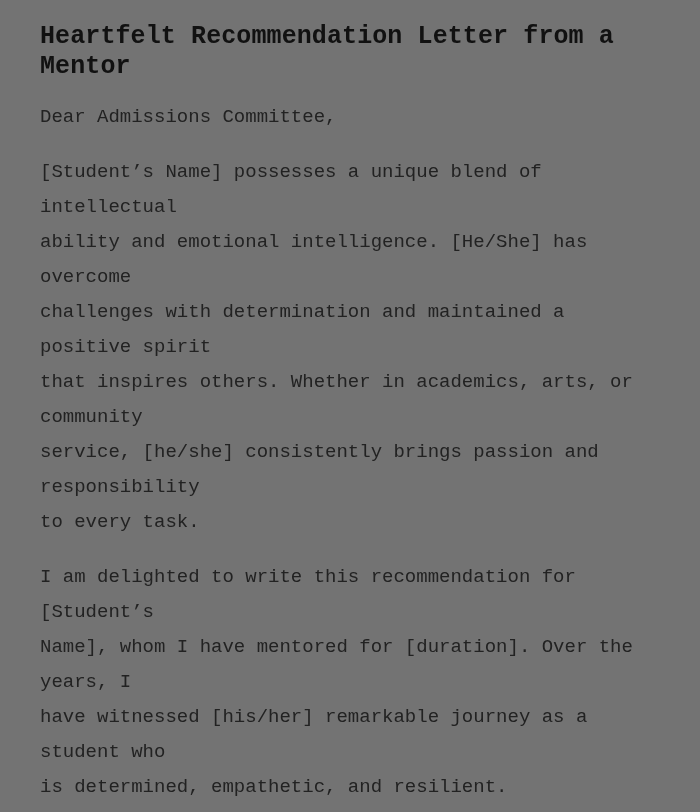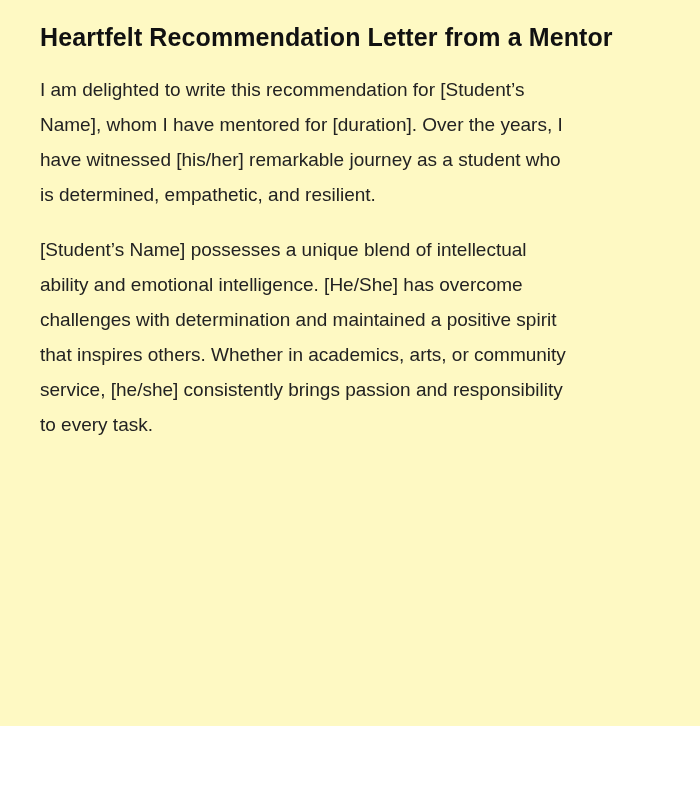--- a/index.html
+++ b/index.html
@@ -3,23 +3,24 @@
 <meta charset="utf-8">
 <style>
   html, body {
     margin: 0;
     padding: 0;
     background: #ffffff;
     font-family: "Liberation Sans", "DejaVu Sans", sans-serif;
   }
   .viewport {
     width: 700px;
-    height: 726px;
-    background: #fef9c3;
+    height: 812px;
+    background: #737373;
     overflow: hidden;
+    font-family: Liberation Mono, monospace;
   }
   .page {
     box-sizing: border-box;
     width: 700px;
     padding: 22px 40px 0 40px;
   }
   .doc-title {
     margin: 0 0 14px 0;
     font-size: 25px;
     line-height: 30px;
@@ -41,30 +42,31 @@
   }
 </style>
 </head>
 <body>
 
 <div class="viewport">
   <div class="page">
 
     <h1 class="doc-title">Heartfelt Recommendation Letter from a Mentor</h1>
 
-
-    <p class="para">I am delighted to write this recommendation for [Student’s
-Name], whom I have mentored for [duration]. Over the years, I
-have witnessed [his/her] remarkable journey as a student who
-is determined, empathetic, and resilient.</p>
+    <p class="para first">Dear Admissions Committee,</p>
 
     <p class="para">[Student’s Name] possesses a unique blend of intellectual
 ability and emotional intelligence. [He/She] has overcome
 challenges with determination and maintained a positive spirit
 that inspires others. Whether in academics, arts, or community
 service, [he/she] consistently brings passion and responsibility
 to every task.</p>
 
+    <p class="para">I am delighted to write this recommendation for [Student’s
+Name], whom I have mentored for [duration]. Over the years, I
+have witnessed [his/her] remarkable journey as a student who
+is determined, empathetic, and resilient.</p>
+
 
 
 
   </div>
 </div>
 
 </body></html>

